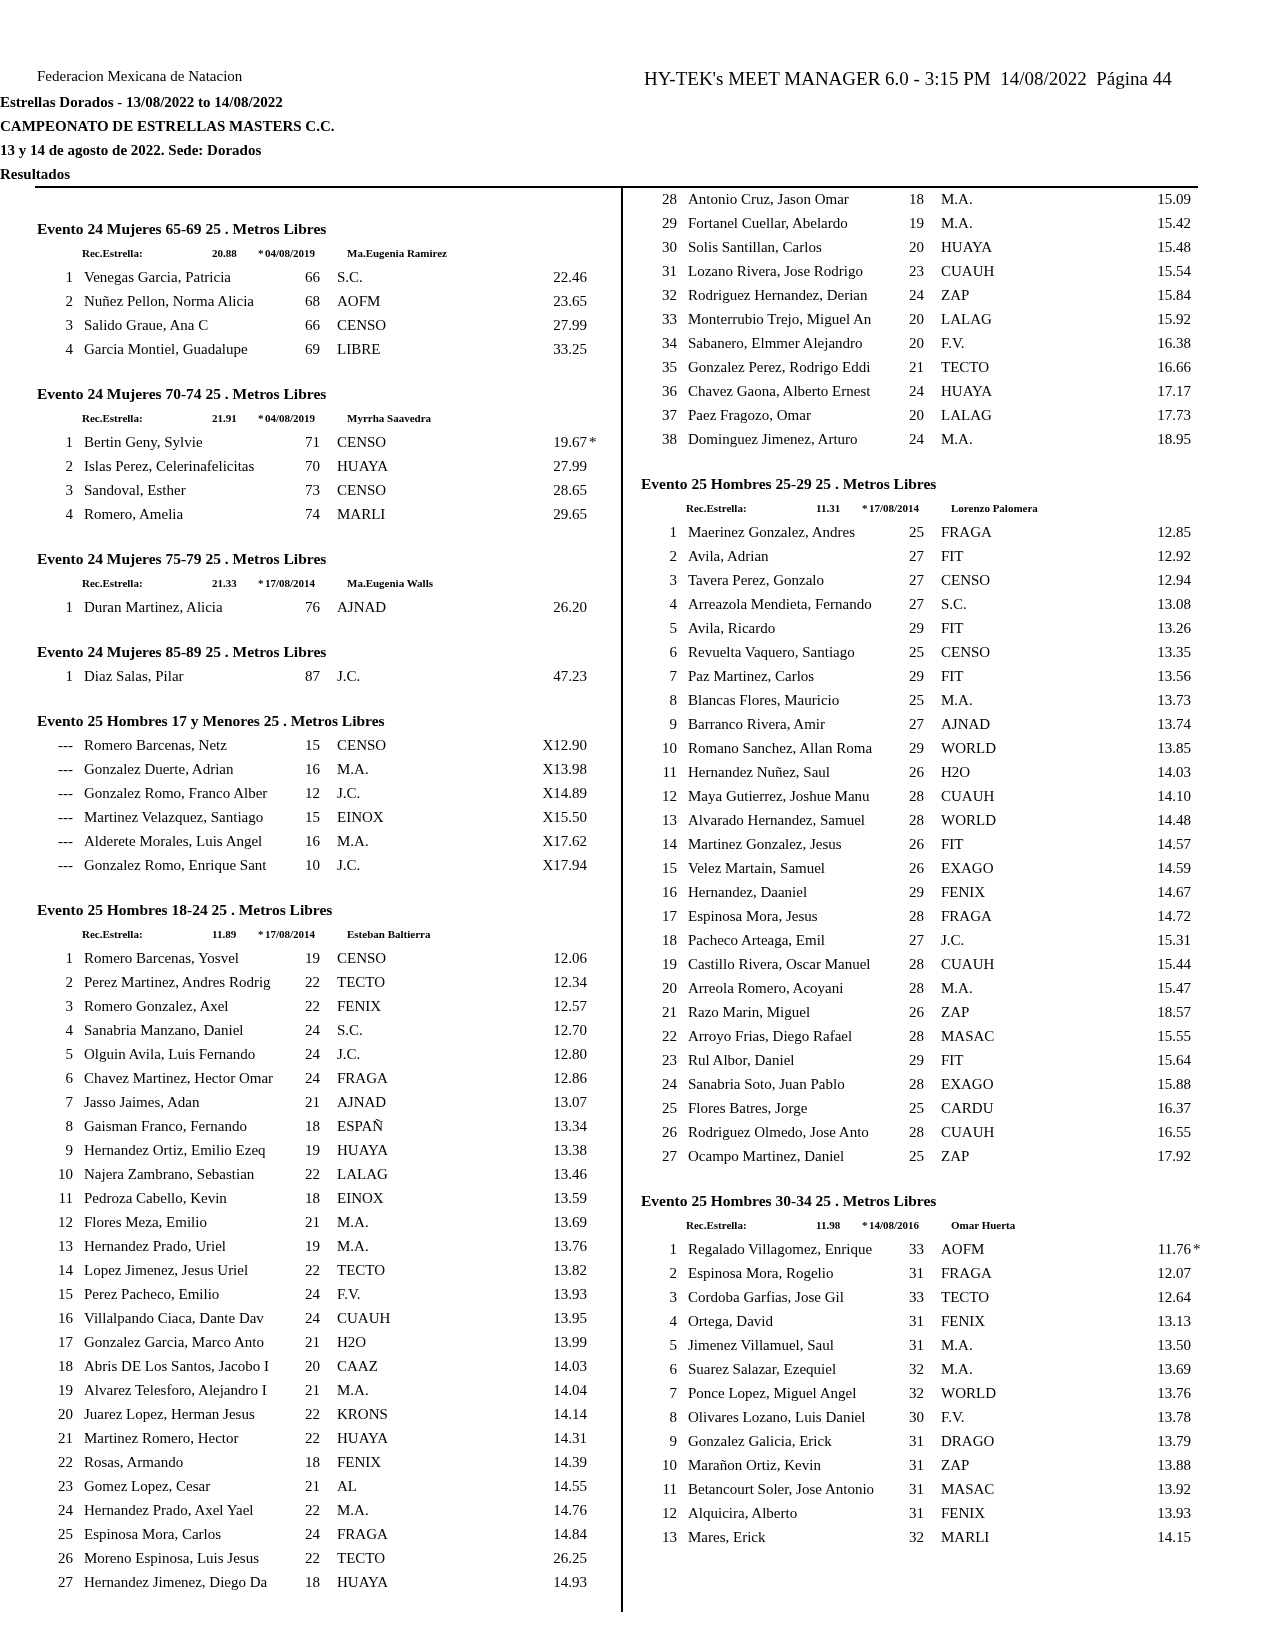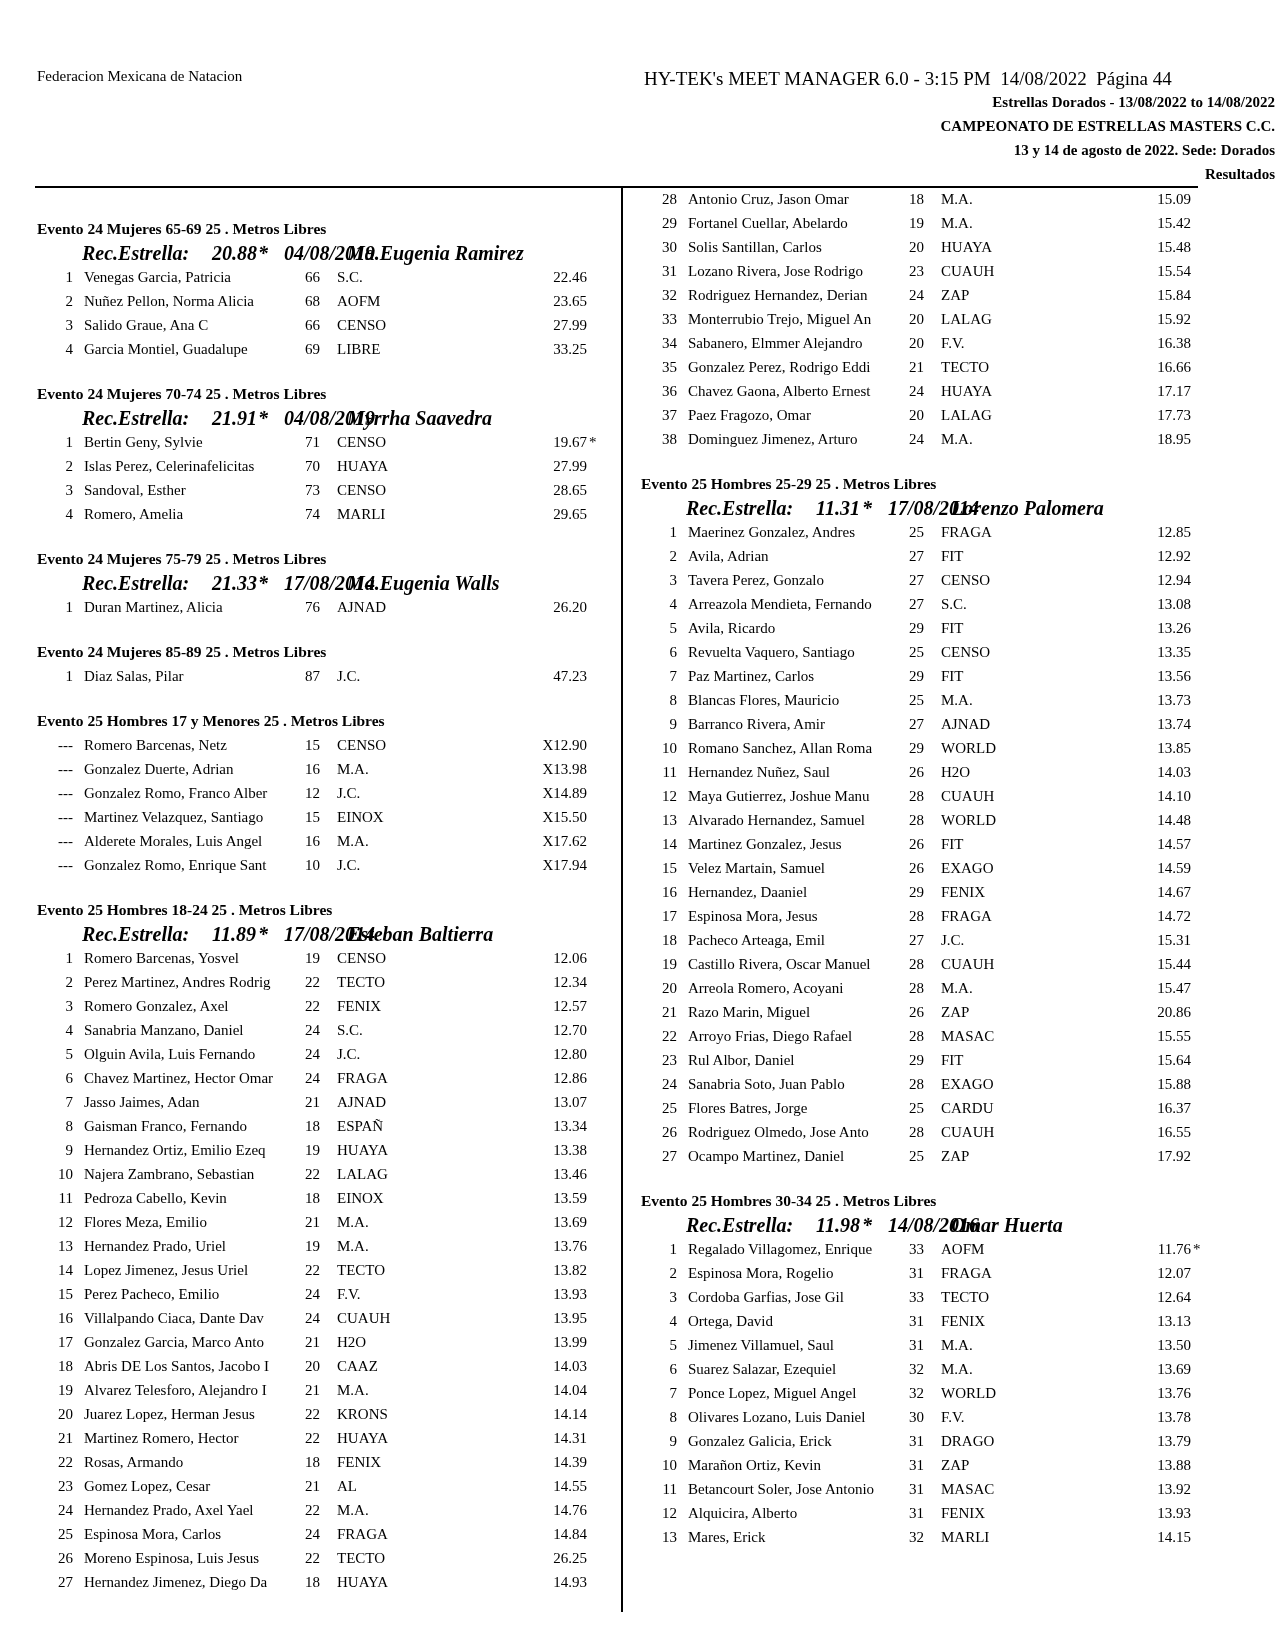--- a/index.html
+++ b/index.html
@@ -1,33 +1,33 @@
 <!DOCTYPE html>
 <html><head>
 <meta charset="utf-8">
 <style>
   html, body { margin:0; padding:0; background:#fff; }
   body { width:1275px; height:1650px; position:relative; overflow:hidden;
          font-family:"Liberation Serif", "DejaVu Serif", serif; color:#000; }
   .hdr-left { position:absolute; left:37px; top:68px; font-size:15px; }
   .hdr-right { position:absolute; left:644px; top:68px; font-size:19px; white-space:pre; }
-  .hdr-center { position:absolute; left:0; width:1275px; text-align:right; font-weight:bold; font-size:15px; }
+  .hdr-center { position:absolute; left:0; width:1275px; text-align:left; font-weight:bold; font-size:15px; }
   .t1 { top:94px; } .t2 { top:118px; } .t3 { top:142px; } .t4 { top:166px; }
   .rule { position:absolute; left:35px; top:186px; width:1163px; height:2px; background:#000; }
   .divider { position:absolute; left:621px; top:187px; width:2px; height:1425px; background:#000; }
   .col { position:absolute; top:196px; }
   .col-left { left:37px; width:560px; }
   .col-right { left:641px; width:560px; top:187px; }
   .event { margin-bottom:9px; }
   .ev-title { font-weight:bold; font-size:15.5px; height:24px; line-height:24px; white-space:nowrap;margin-top:21px; }
-  .rec { font-weight:bold; font-size:20px; height:24px; line-height:24px; white-space:nowrap; position:relative;font-style:italic; }
+  .rec { font-weight:bold; font-size:11px; height:24px; line-height:24px; white-space:nowrap; position:relative; }
   .rec .lbl { position:absolute; left:45px; }
   .rec .time { position:absolute; left:175px; }
   .rec .star { position:absolute; left:221px; }
-  .rec .date { position:absolute; left:247px; }
+  .rec .date { position:absolute; left:228px; }
   .rec .holder { position:absolute; left:310px; }
   .row { position:relative; height:24px; line-height:24px; font-size:15px; white-space:nowrap; }
   .row .pl { position:absolute; left:0; width:36px; text-align:right; }
   .row .nm { position:absolute; left:47px; width:208px; overflow:hidden; }
   .row .ag { position:absolute; left:268px; }
   .row .tm { position:absolute; left:300px; }
   .row .res { position:absolute; left:470px; width:80px; text-align:right; }
   .row .res .mk { position:absolute; left:82px; }
 </style>
 </head>
@@ -618,21 +618,21 @@
         <span class="nm">Arreola Romero, Acoyani</span>
         <span class="ag">28</span>
         <span class="tm">M.A.</span>
         <span class="res"><span>15.47</span><span class="mk"></span></span>
       </div>
       <div class="row">
         <span class="pl">21</span>
         <span class="nm">Razo Marin, Miguel</span>
         <span class="ag">26</span>
         <span class="tm">ZAP</span>
-        <span class="res"><span>20.86</span><span class="mk"></span></span>
+        <span class="res"><span>18.57</span><span class="mk"></span></span>
       </div>
       <div class="row">
         <span class="pl">22</span>
         <span class="nm">Arroyo Frias, Diego Rafael</span>
         <span class="ag">28</span>
         <span class="tm">MASAC</span>
         <span class="res"><span>15.55</span><span class="mk"></span></span>
       </div>
       <div class="row">
         <span class="pl">23</span>

